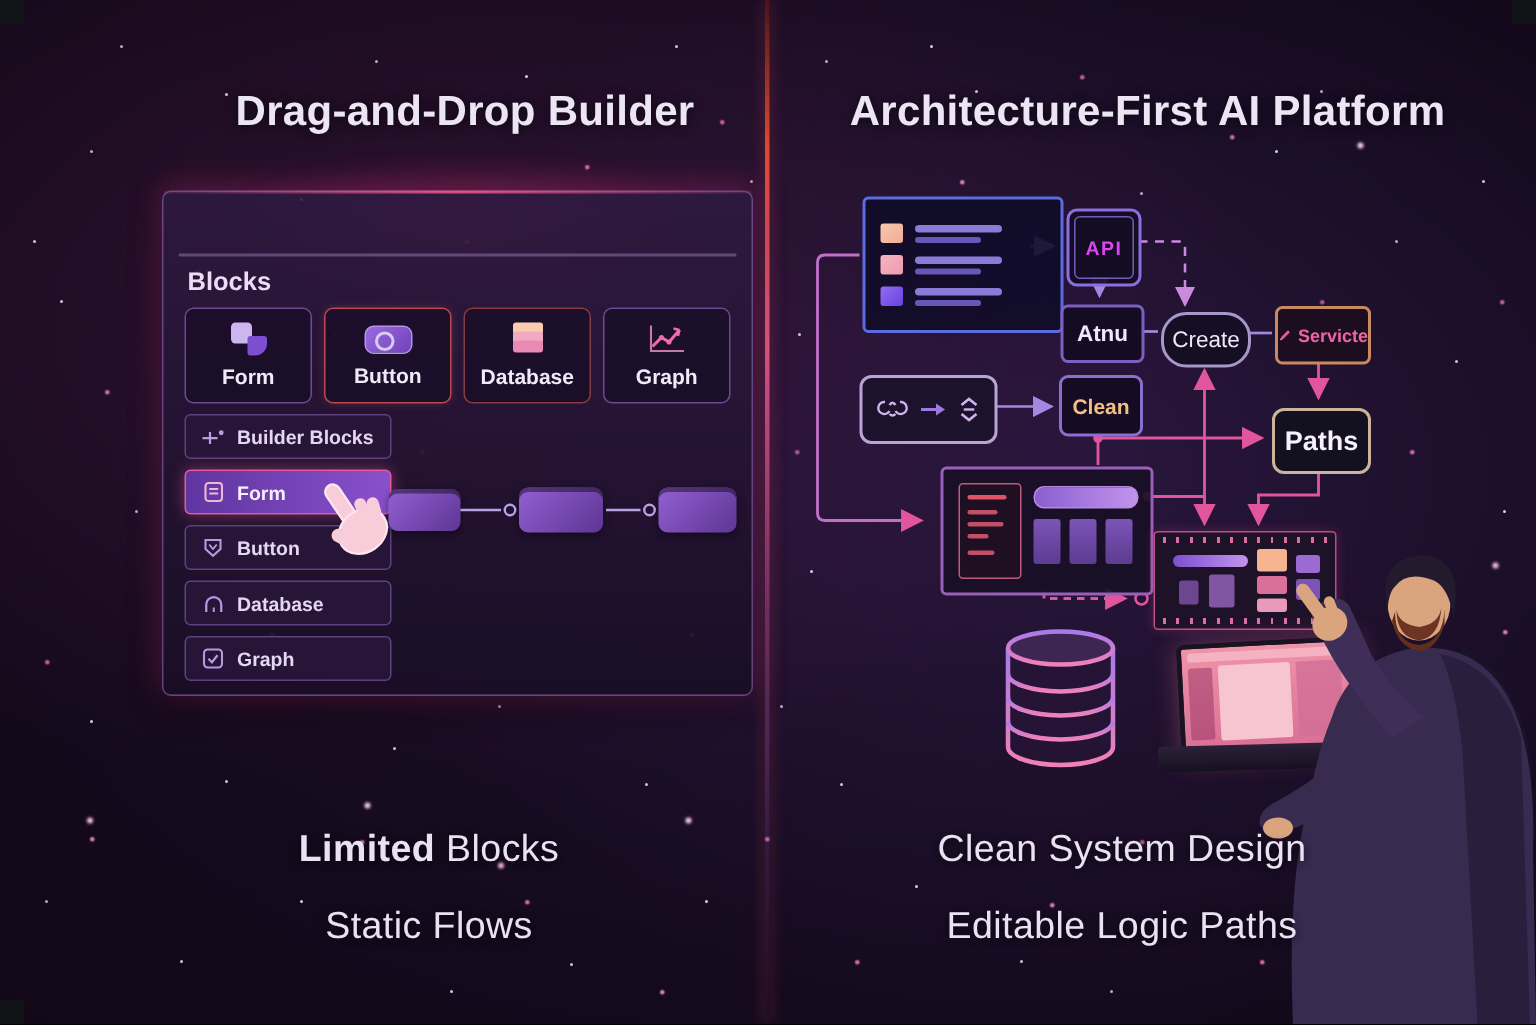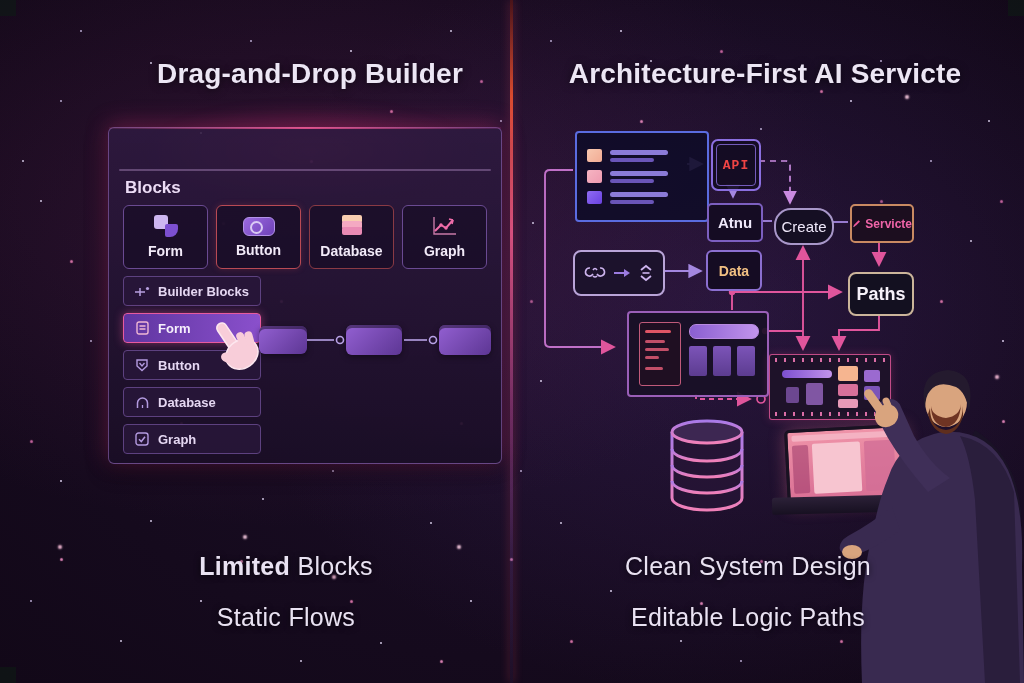--- a/index.html
+++ b/index.html
@@ -106,21 +106,21 @@
     background:rgba(16,12,40,.9);flex-direction:column;justify-content:center;gap:8px;align-items:flex-start;padding:0 10px;}
   .row-a{display:flex;align-items:center;gap:8px;}
   .row-a .sq{width:15px;height:13px;border-radius:2px;}
   .row-a .pills{display:flex;flex-direction:column;gap:3px;}
   .row-a .p1{width:58px;height:5px;border-radius:3px;background:#8b7bd8;}
   .row-a .p2{width:44px;height:4px;border-radius:2px;background:#6a55b8;}
   .sq1{background:linear-gradient(135deg,#f8c8b0,#f2ab94);}
   .sq2{background:linear-gradient(135deg,#f6b4c2,#ee9ab0);}
   .sq3{background:linear-gradient(135deg,#8f6cf4,#6a42e0);}
   .n-api{left:711px;top:139px;width:46px;height:48px;border:2px solid #8b6fe0;border-radius:7px;
-    font-size:13px;font-weight:700;color:#ef4444;letter-spacing:1px;font-family:Liberation Mono, monospace;}
+    font-size:13px;font-weight:700;color:#d946ef;letter-spacing:1px;}
   .n-api::after{content:"";position:absolute;inset:3px;border:1px solid rgba(139,111,224,.8);border-radius:4px;}
   .n-menu{left:707px;top:203px;width:52px;height:35px;border:2px solid #7c5fc0;font-size:15px;font-weight:600;}
   .n-create{left:774px;top:208px;width:56px;height:33px;border:2px solid #a897c9;border-radius:17px;
     font-size:15px;font-weight:400;background:#150f23;}
   .n-service{left:850px;top:204px;width:60px;height:35px;border:2px solid #c98a62;gap:4px;
     font-size:12px;font-weight:700;color:#ef64a8;background:rgba(28,14,30,.92);}
   .n-boxB{left:573px;top:250px;width:88px;height:42px;border:2px solid #b9a4d8;border-radius:8px;gap:7px;
     background:rgba(26,18,42,.88);}
   .n-data{left:706px;top:250px;width:52px;height:37px;border:2px solid #8b6fd0;border-radius:6px;
     font-size:14px;font-weight:700;color:#f2c083;}
@@ -175,21 +175,21 @@
   <div class="stars-b"></div>
   <div class="sparkles"></div>
   <div class="glow-left"></div>
   <div class="corner" style="left:0;top:0"></div>
   <div class="corner" style="right:0;top:0"></div>
   <div class="corner" style="left:0;bottom:0"></div>
   <div class="corner" style="right:0;bottom:0"></div>
   <div class="divider"></div>
 
   <div class="title left">Drag-and-Drop Builder</div>
-  <div class="title right">Architecture-First AI Servicte</div>
+  <div class="title right">Architecture-First AI Platform</div>
 
   <div class="builder-card">
     <div class="card-rule"></div>
     <div class="blocks-header">Blocks</div>
 
     <div class="block-cards">
       <div class="block-card bc-form">
         <span class="ic-form">
             <span class="a"></span>
             <span class="b"></span>
@@ -366,21 +366,21 @@
     <svg width="18" height="10" viewBox="0 0 18 10">
       <path d="M1 5 H12" stroke="#9b7be0" stroke-width="2"></path>
         <path d="M11 1 L17 5 L11 9 Z" fill="#9b7be0"></path>
     </svg>
     <svg width="16" height="18" viewBox="0 0 16 18">
       <path d="M3 6 L8 2 L13 6" fill="none" stroke="#cdb4ee" stroke-width="1.8"></path>
       <path d="M4.5 9 H11.5" stroke="#cdb4ee" stroke-width="1.6"></path>
       <path d="M3 12 L8 16 L13 12" fill="none" stroke="#cdb4ee" stroke-width="1.8"></path>
     </svg>
   </div>
-  <div class="node n-data">Data</div>
+  <div class="node n-data">Clean</div>
   <div class="node n-write">Paths</div>
 
   <div class="winC">
     <div class="side">
         <i></i>
         <i></i>
         <i></i>
         <i></i>
         <i></i>
       </div>

